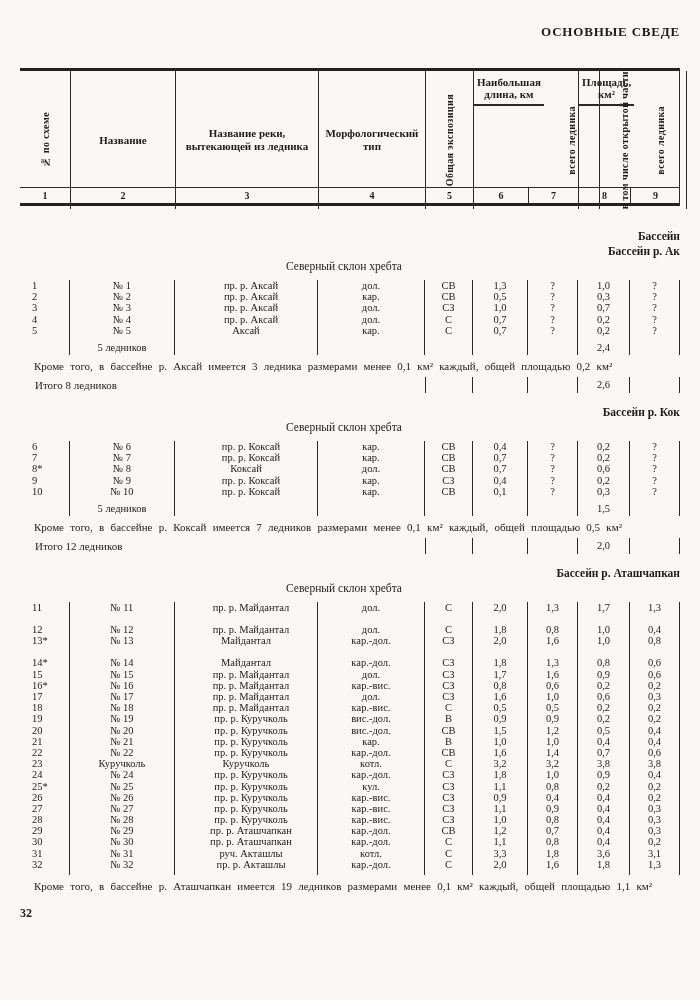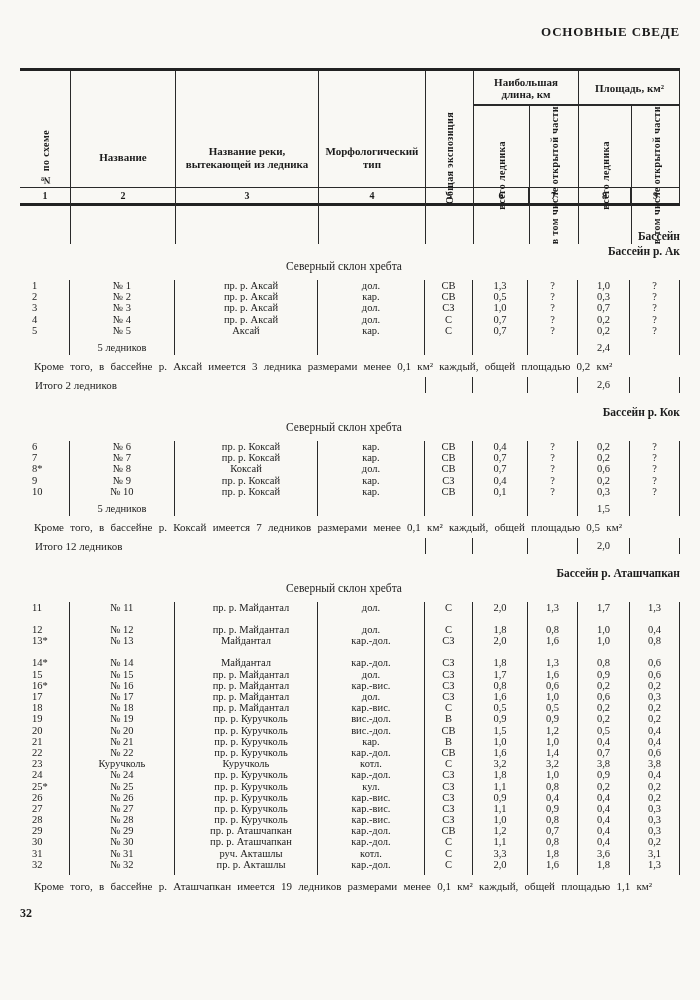--- a/index.html
+++ b/index.html
@@ -14,21 +14,21 @@
   
   .thead {
     display:grid; grid-template-columns:50px 105px 143px 107px 48px 105px 102px;
     border-top:3px solid #222; border-right:1px solid #2a2a2a; height:116px;
   }
   .th {
     border-left:1px solid #2a2a2a; display:flex; align-items:center; justify-content:center;
     text-align:center; font-size:11px; line-height:13px; padding:2px; box-sizing:border-box; font-weight:bold;
   }
   .th:first-child { border-left:none; }
-  .th.group { padding:0; flex-direction:column; align-items:stretch; justify-content:flex-start; }
+  .th.group { padding:0; flex-direction:row; align-items:stretch; justify-content:flex-start; }
   .group-label { height:33px; border-bottom:2px solid #2a2a2a; display:flex; align-items:center; justify-content:center; font-size:11px; line-height:12px; padding:0 3px; }
   .group-subs { flex:1; display:grid; }
   .subs-len { grid-template-columns:55px 50px; }
   .subs-area { grid-template-columns:52px 50px; }
   .sub { display:flex; align-items:center; justify-content:center; overflow:hidden; }
   .sub + .sub { border-left:1px solid #2a2a2a; }
   .vert {
     writing-mode:vertical-rl; transform:rotate(180deg);
     font-size:10px; line-height:11px; letter-spacing:0.4px; text-align:center; max-height:100%;
   }
@@ -205,21 +205,21 @@
               <div class="td c4"></div>
               <div class="td c5"></div>
               <div class="td c6"></div>
               <div class="td c7"></div>
               <div class="td c8">2,4</div>
               <div class="td c9"></div>
             </div>
           </div>
           <div class="note">Кроме того, в бассейне р. Аксай имеется 3 ледника размерами менее 0,1 км² каждый, общей площадью 0,2 км²</div>
           <div class="trow total">
-            <div class="tlabel">Итого 2 ледников</div>
+            <div class="tlabel">Итого 8 ледников</div>
             <div class="td bl"></div>
             <div class="td"></div>
             <div class="td"></div>
             <div class="td">2,6</div>
             <div class="td"></div>
           </div>
         </div>
         <div class="section sec-1">
           <div class="caption b">Бассейн р. Кок</div>
           <div class="caption sub">Северный склон хребта</div>

